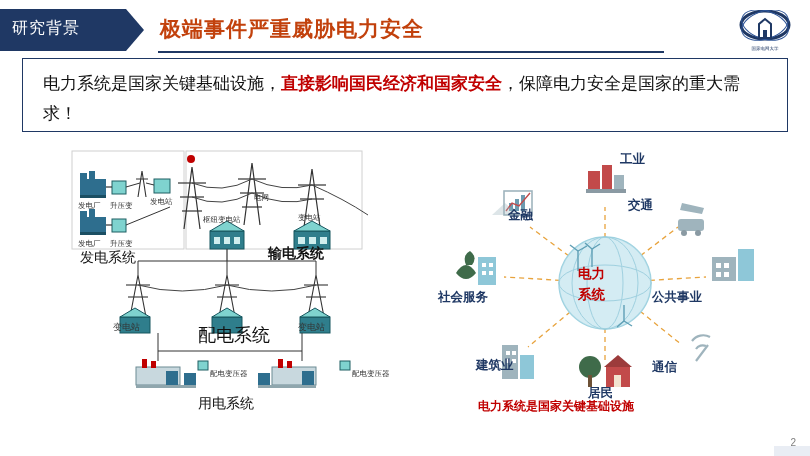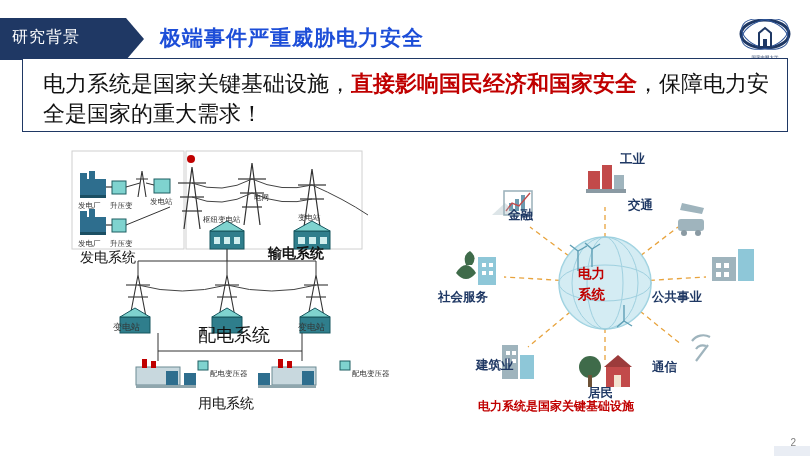--- a/index.html
+++ b/index.html
@@ -18,21 +18,21 @@
     position: absolute;
     left: 0; top: 0;
     width: 810px;
     height: 456px;
     background: #ffffff;
   }
 
   
   .header {
     position: absolute;
-    left: 0; top: 16px;
+    left: 0; top: 7px;
     width: 810px;
     height: 50px;
   }
   .tag {
     position: absolute;
     left: 0; top: 2px;
     width: 126px;
     height: 42px;
     background: #1f3864;
   }
@@ -48,21 +48,21 @@
     position: absolute;
     left: 12px; top: 11px;
     width: 110px;
     color: #ffffff;
     font-size: 16px;
     letter-spacing: 1px;
   }
   .header-title {
     position: absolute;
     left: 160px; top: 8px;
-    color: #1d4ed8;
+    color: #c2410c;
     font-size: 21px;
     font-weight: bold;
     letter-spacing: 1px;
   }
   .header-rule {
     position: absolute;
     left: 158px; top: 44px;
     width: 506px;
     height: 2px;
     background: #1f3864;
@@ -80,21 +80,21 @@
     left: 22px; top: 58px;
     width: 766px;
     height: 74px;
     border: 1.5px solid #1f3864;
     box-sizing: border-box;
     background: #ffffff;
   }
   .statement p {
     margin: 0;
     padding: 10px 14px 0 20px;
-    font-size: 22px;
+    font-size: 17px;
     line-height: 30px;
     color: #111111;
   }
   .statement .hl {
     color: #c00000;
     font-weight: bold;
   }
 
   
   .fig-left {

